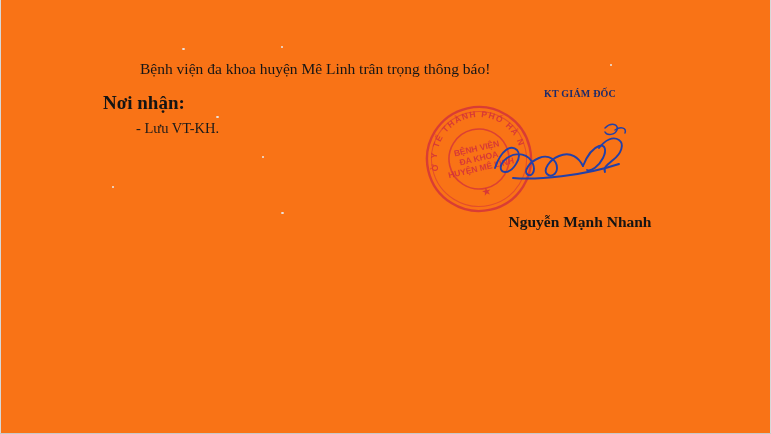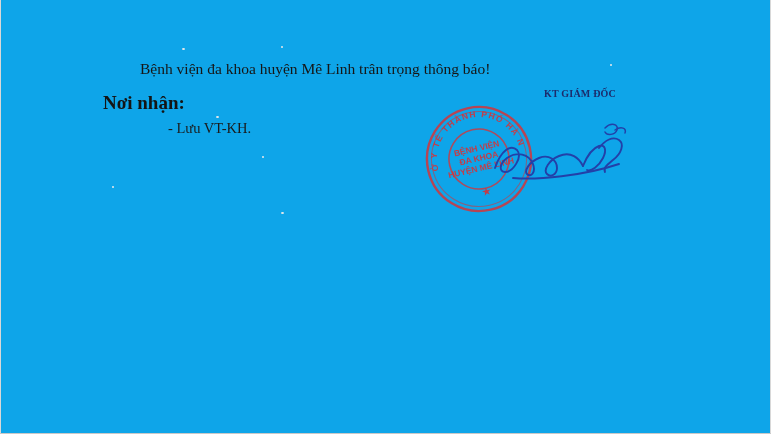--- a/index.html
+++ b/index.html
@@ -7,21 +7,21 @@
     padding: 0;
     background: #ffffff;
   }
   body {
     font-family: "Liberation Serif", serif;
   }
   #page {
     position: relative;
     width: 771px;
     height: 434px;
-    background: #0ea5e9;
+    background: #f97316;
     overflow: hidden;
   }
   .doc-border-bottom {
     position: absolute;
     left: 0;
     right: 0;
     bottom: 0;
     height: 1px;
     background: #c9c9c9;
   }
@@ -61,21 +61,20 @@
     white-space: nowrap;
   }
 
   .recipient-item {
     position: absolute;
     left: 136px;
     top: 120px;
     font-size: 14.5px;
     color: #1a1a1a;
     white-space: nowrap;
-    margin-left: 32px;
   }
 
   .sign-block {
     position: absolute;
     left: 455px;
     top: 88px;
     width: 250px;
     text-align: center;
   }
   .sign-title-1 {
@@ -190,14 +189,15 @@
         <path d="M112,28 C118,20 126,16 132,20 C138,24 134,34 126,40 C120,45 116,48 118,52"></path>
         <path d="M26,58 C50,60 96,56 132,44"></path>
       </g>
       <g fill="none" stroke="#2340a8" stroke-width="1.5" stroke-linecap="round">
         <path d="M118,8 C124,2 132,4 130,10 C128,15 120,16 118,12"></path>
         <path d="M128,10 C134,6 140,8 138,13"></path>
       </g>
     </svg>
   </div>
 
+  <div class="sign-name">Nguyễn Mạnh Nhanh</div>
 
 </div>
 
 </body></html>

